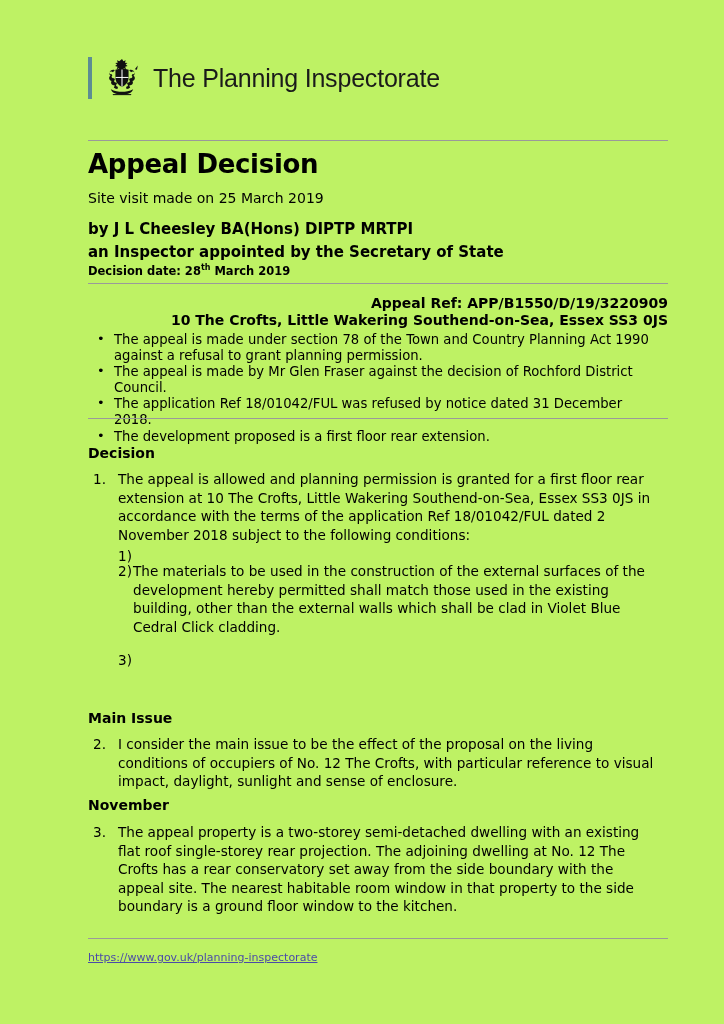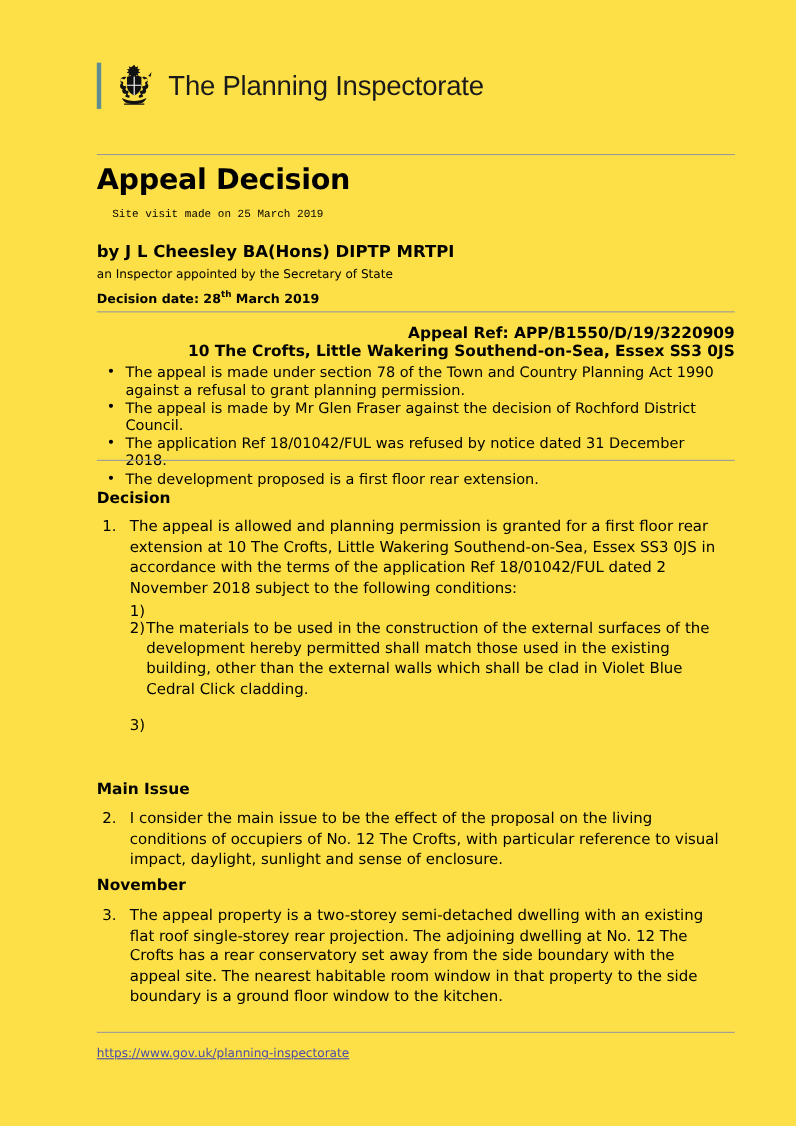--- a/index.html
+++ b/index.html
@@ -13,21 +13,21 @@
     font-family: "DejaVu Sans", sans-serif;
     color: #000000;
     position: relative;
     overflow: hidden;
   }
   .page {
     position: absolute;
     left: 0; top: 0;
     width: 724px;
     height: 1024px;
-    background: #fde047;
+    background: #bef264;
   }
 
   
   .masthead {
     position: absolute;
     left: 0;
     top: 55px;
     height: 46px;
     display: flex;
     align-items: center;
@@ -72,39 +72,38 @@
     position: absolute;
     left: 88px;
     top: 149px;
     font-size: 26px;
     font-weight: bold;
     letter-spacing: -0.3px;
     font-family: "DejaVu Sans", sans-serif;
   }
   .site-visit {
     position: absolute;
-    left: 102px;
+    left: 88px;
     top: 190px;
-    font-size: 10px;
+    font-size: 14px;
     font-weight: 400;
-    font-family: Liberation Mono, monospace;
   }
   .inspector {
     position: absolute;
     left: 88px;
     top: 220px;
     font-size: 15px;
     font-weight: bold;
   }
   .appointed {
     position: absolute;
     left: 88px;
     top: 243px;
-    font-size: 11px;
-    font-weight: normal;
+    font-size: 15px;
+    font-weight: bold;
   }
   .decision-date {
     position: absolute;
     left: 88px;
     top: 264px;
     font-size: 11.5px;
     font-weight: bold;
   }
   .decision-date sup {
     font-size: 8px;

